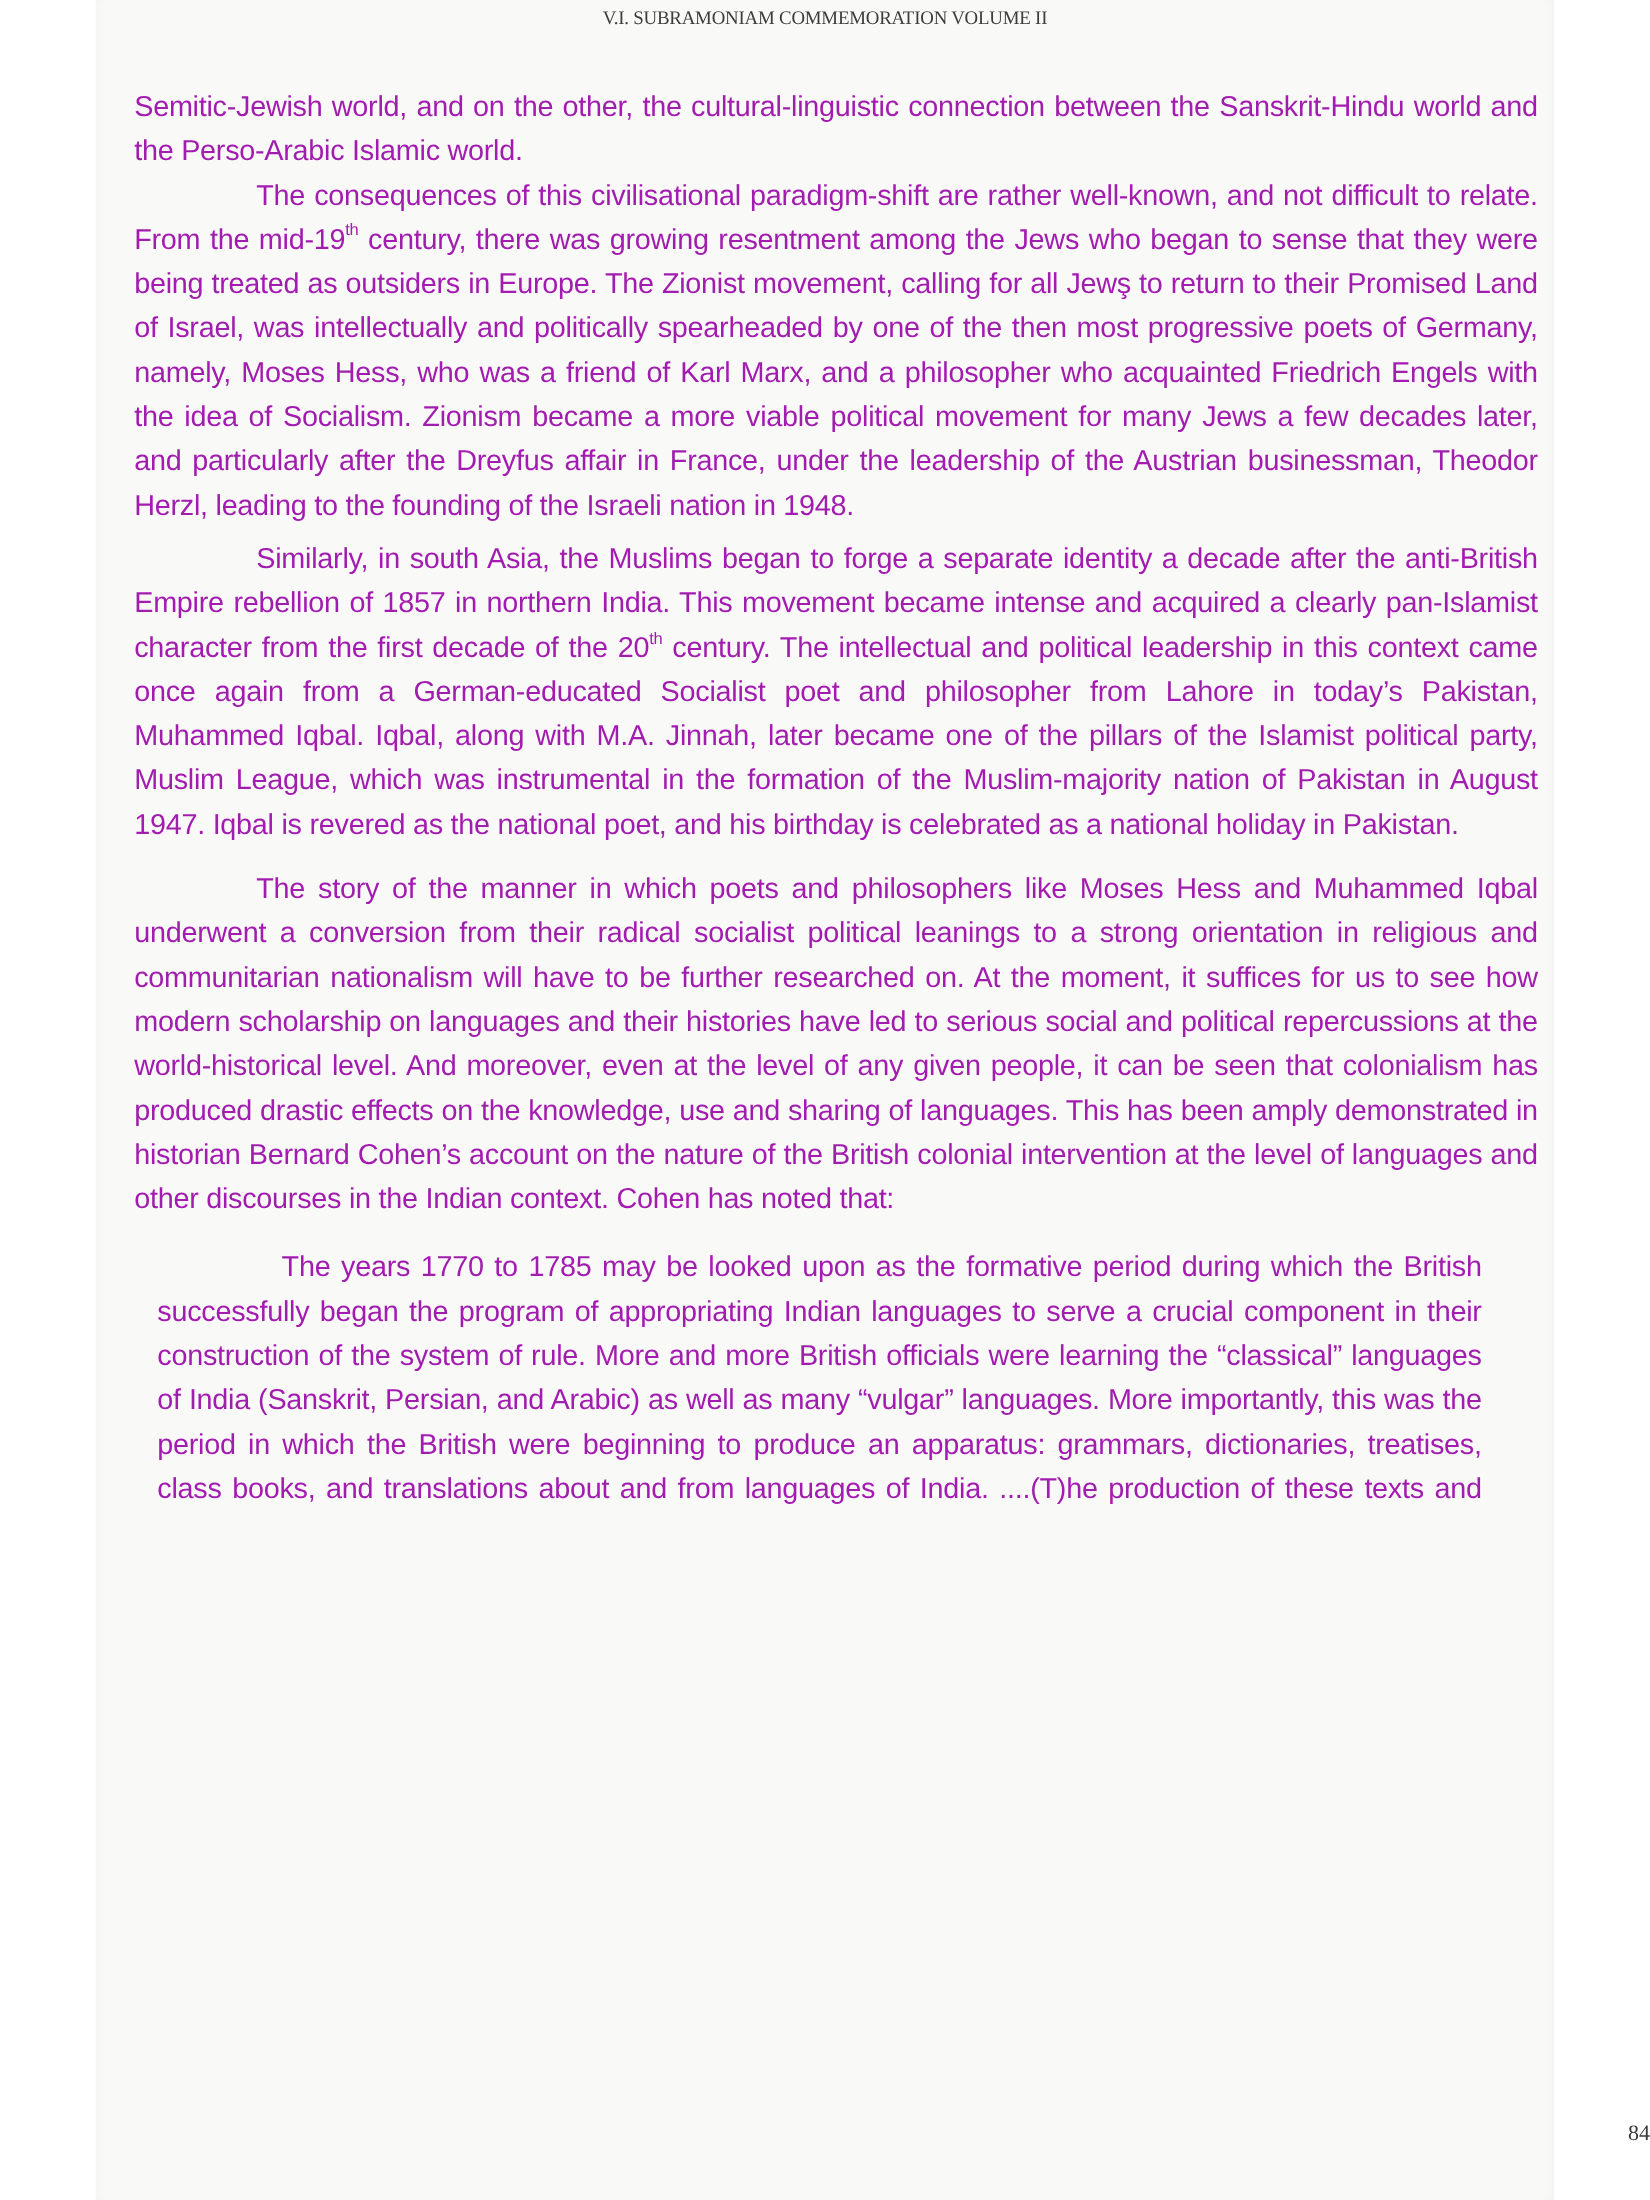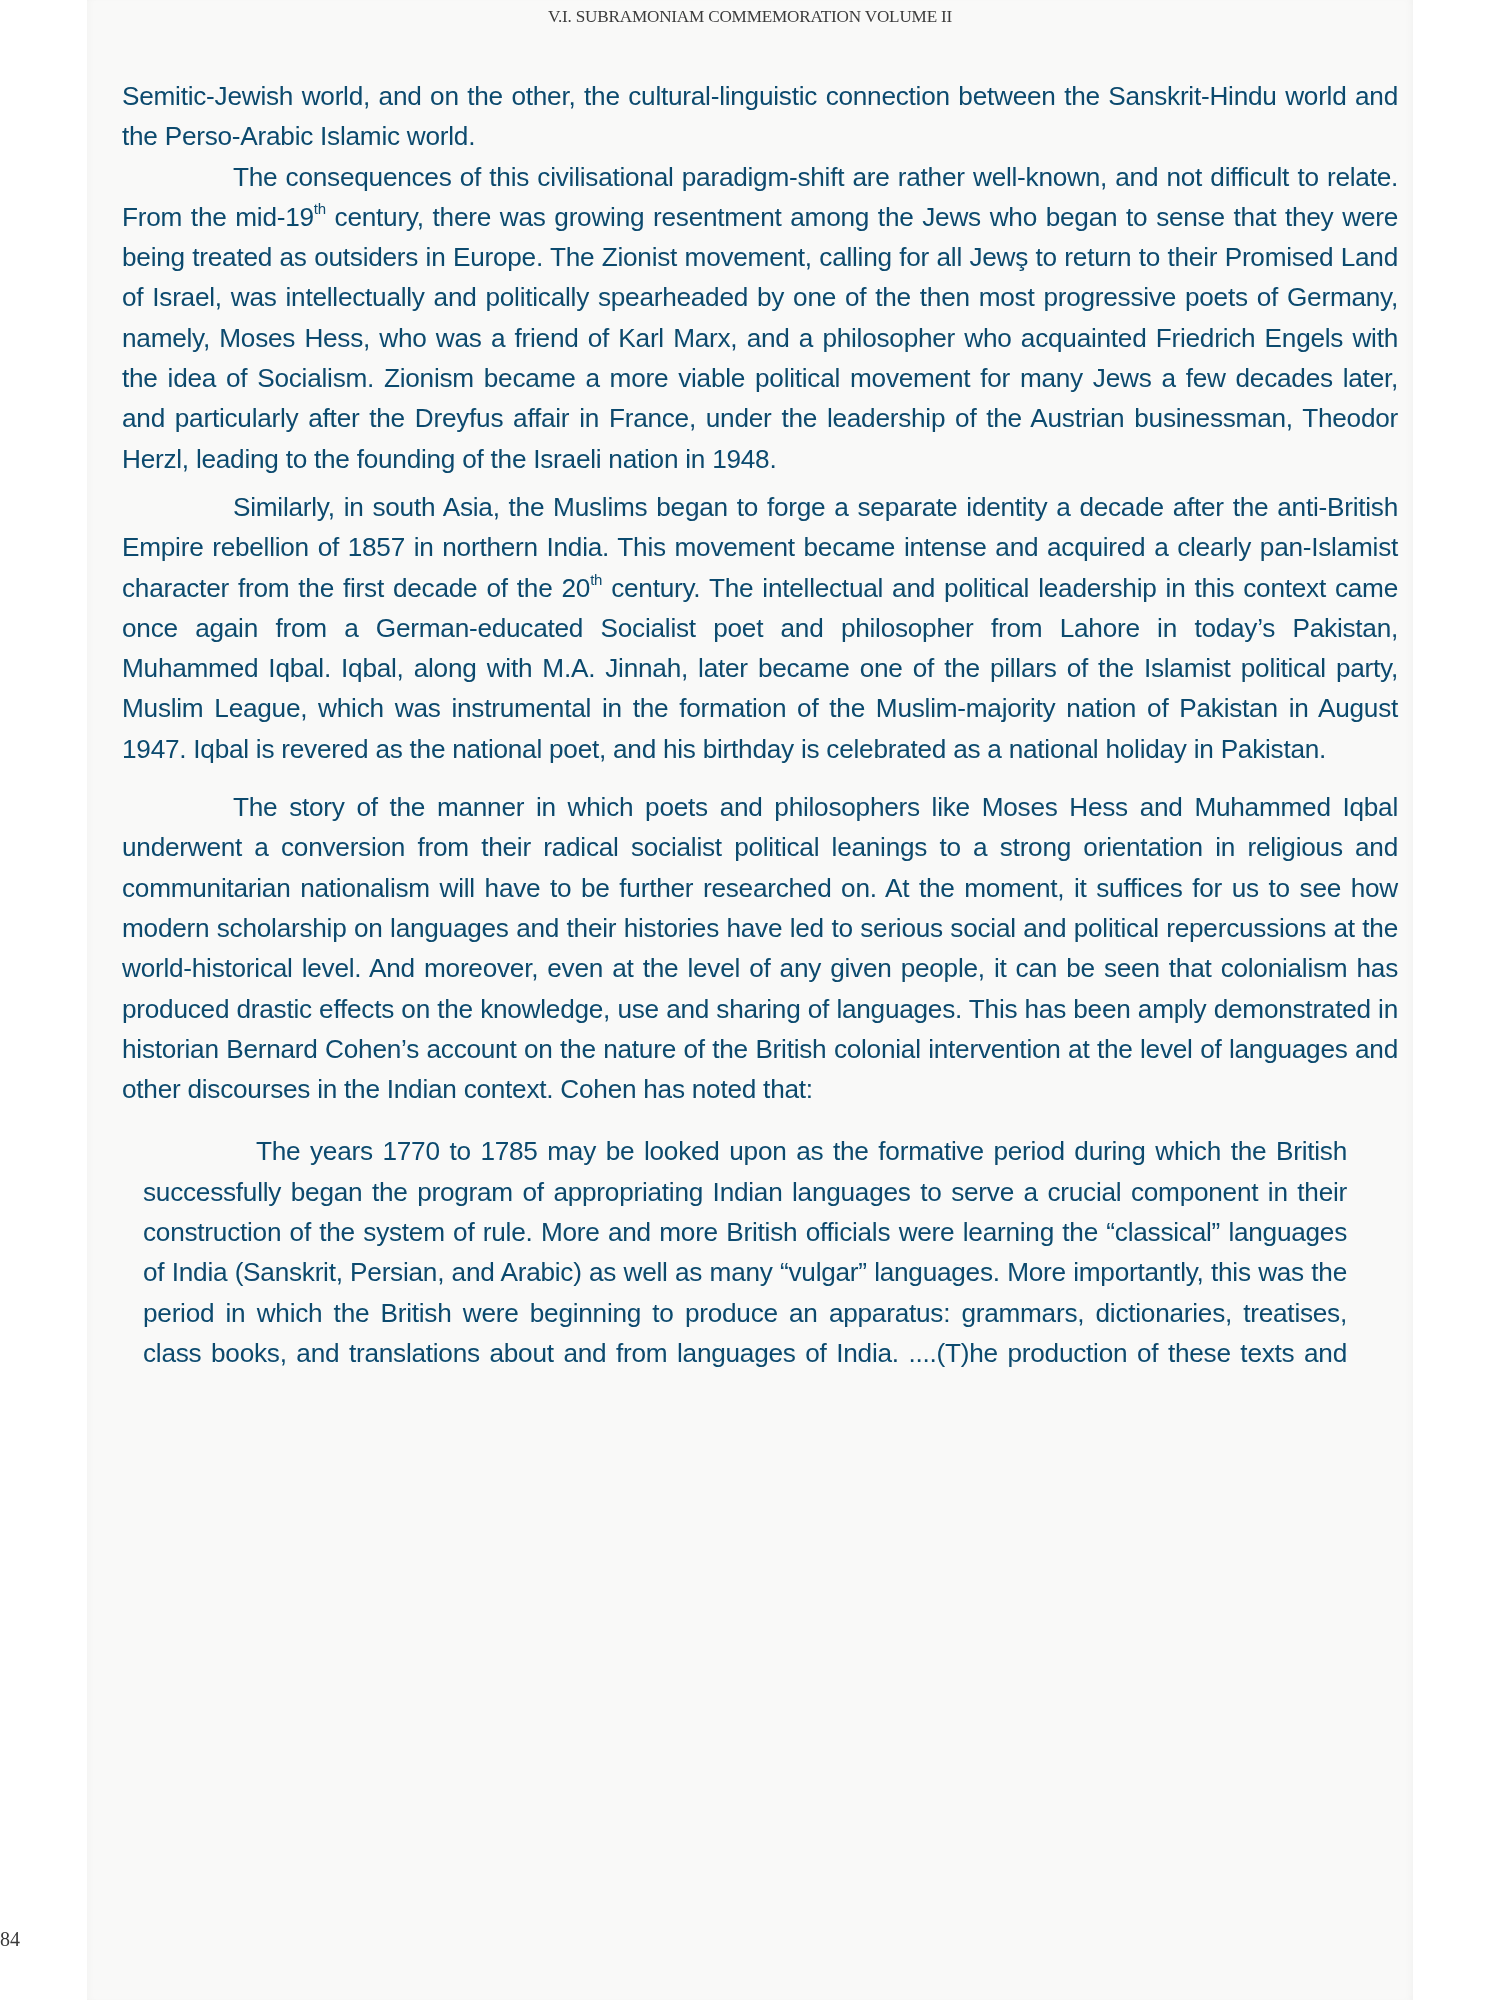--- a/index.html
+++ b/index.html
@@ -35,21 +35,21 @@
     transform: scaleX(0.98);
   }
   .body-text {
     position: absolute;
     left: 122px;
     top: 76px;
     width: 1276px;
     font-family: "Liberation Sans", "DejaVu Sans", sans-serif;
     font-size: 26.2px;
     line-height: 40.3px;
-    color: #0c4a6e;
+    color: #a21caf;
     letter-spacing: -0.25px;
     word-spacing: 0px;
   }
   .para {
     margin: 0;
     text-align: justify;
     text-align-last: left;
   }
   .para.indent { text-indent: 111px; }
   .p2 { }
@@ -69,21 +69,21 @@
   }
   .quote.last-justified {
     text-align-last: justify;
     margin-left: 21px;
   }
   .page-number {
     position: absolute;
     top: 1928px;
     left: 0;
     width: 1500px;
-    text-align: left;
+    text-align: right;
     font-family: "Liberation Serif", "DejaVu Serif", serif;
     font-size: 20px;
     color: #3a3a3a;
   }
 </style>
 </head>
 <body>
 
 <div class="page"></div>
 

